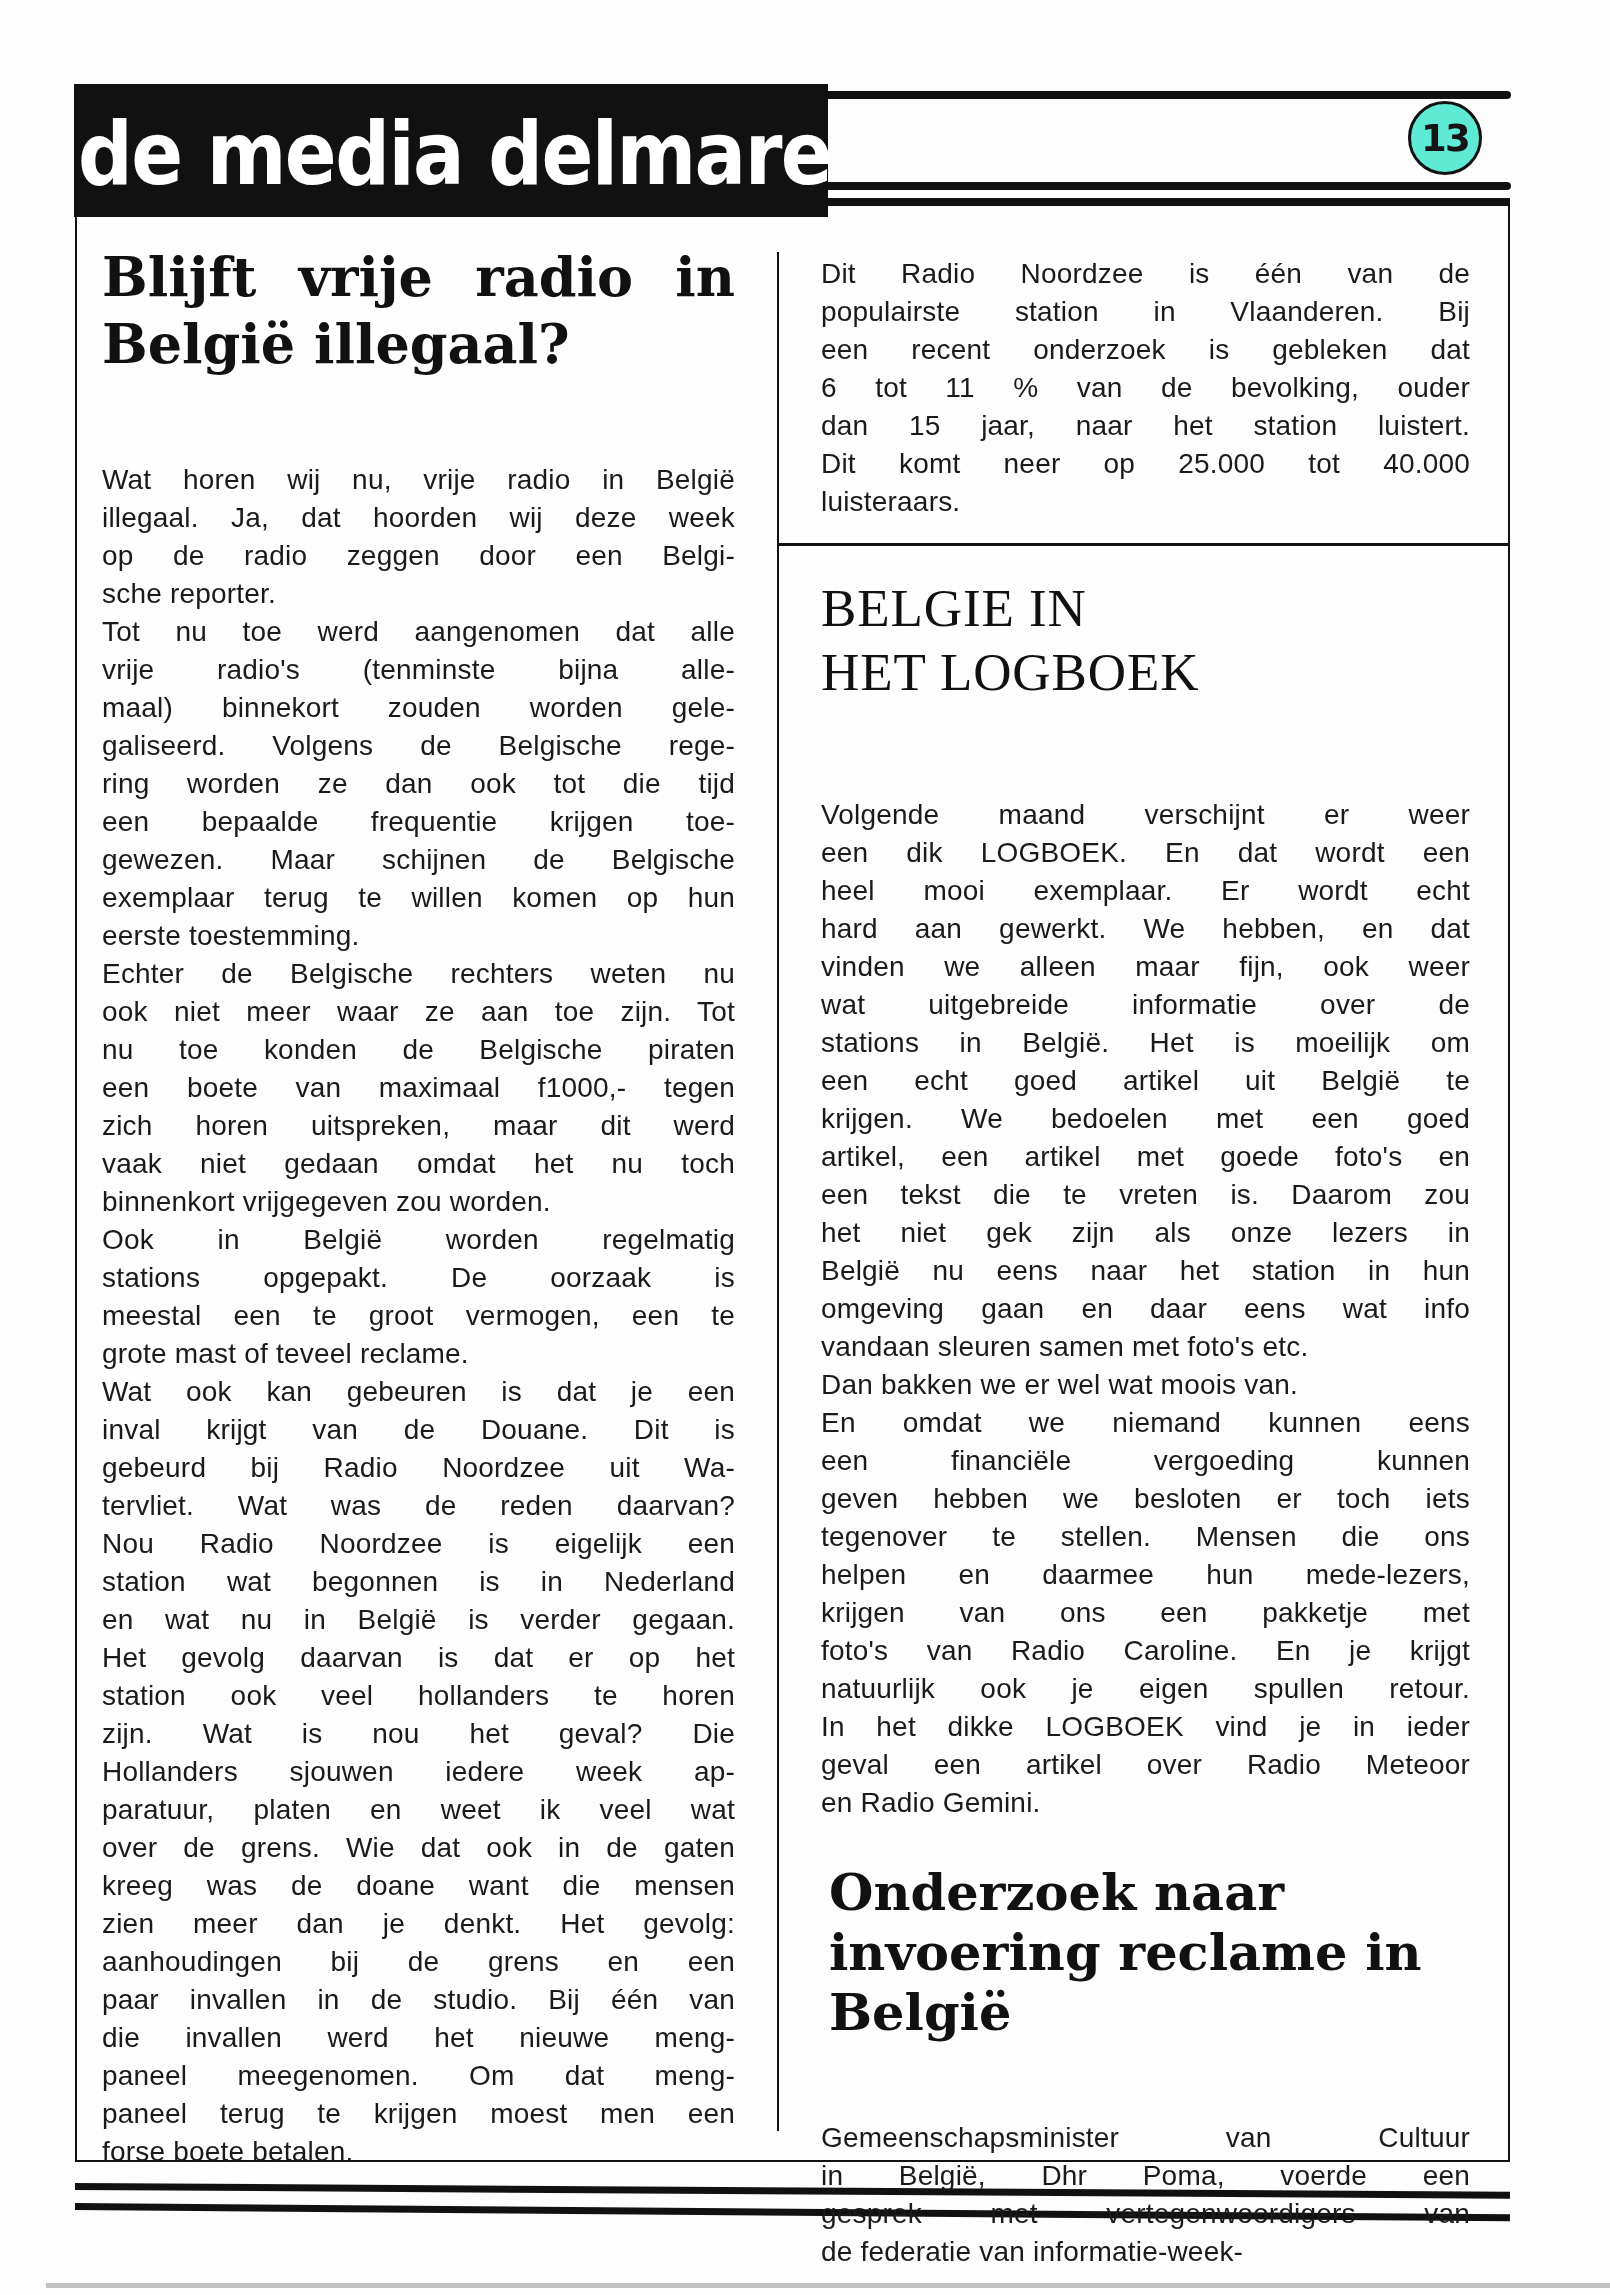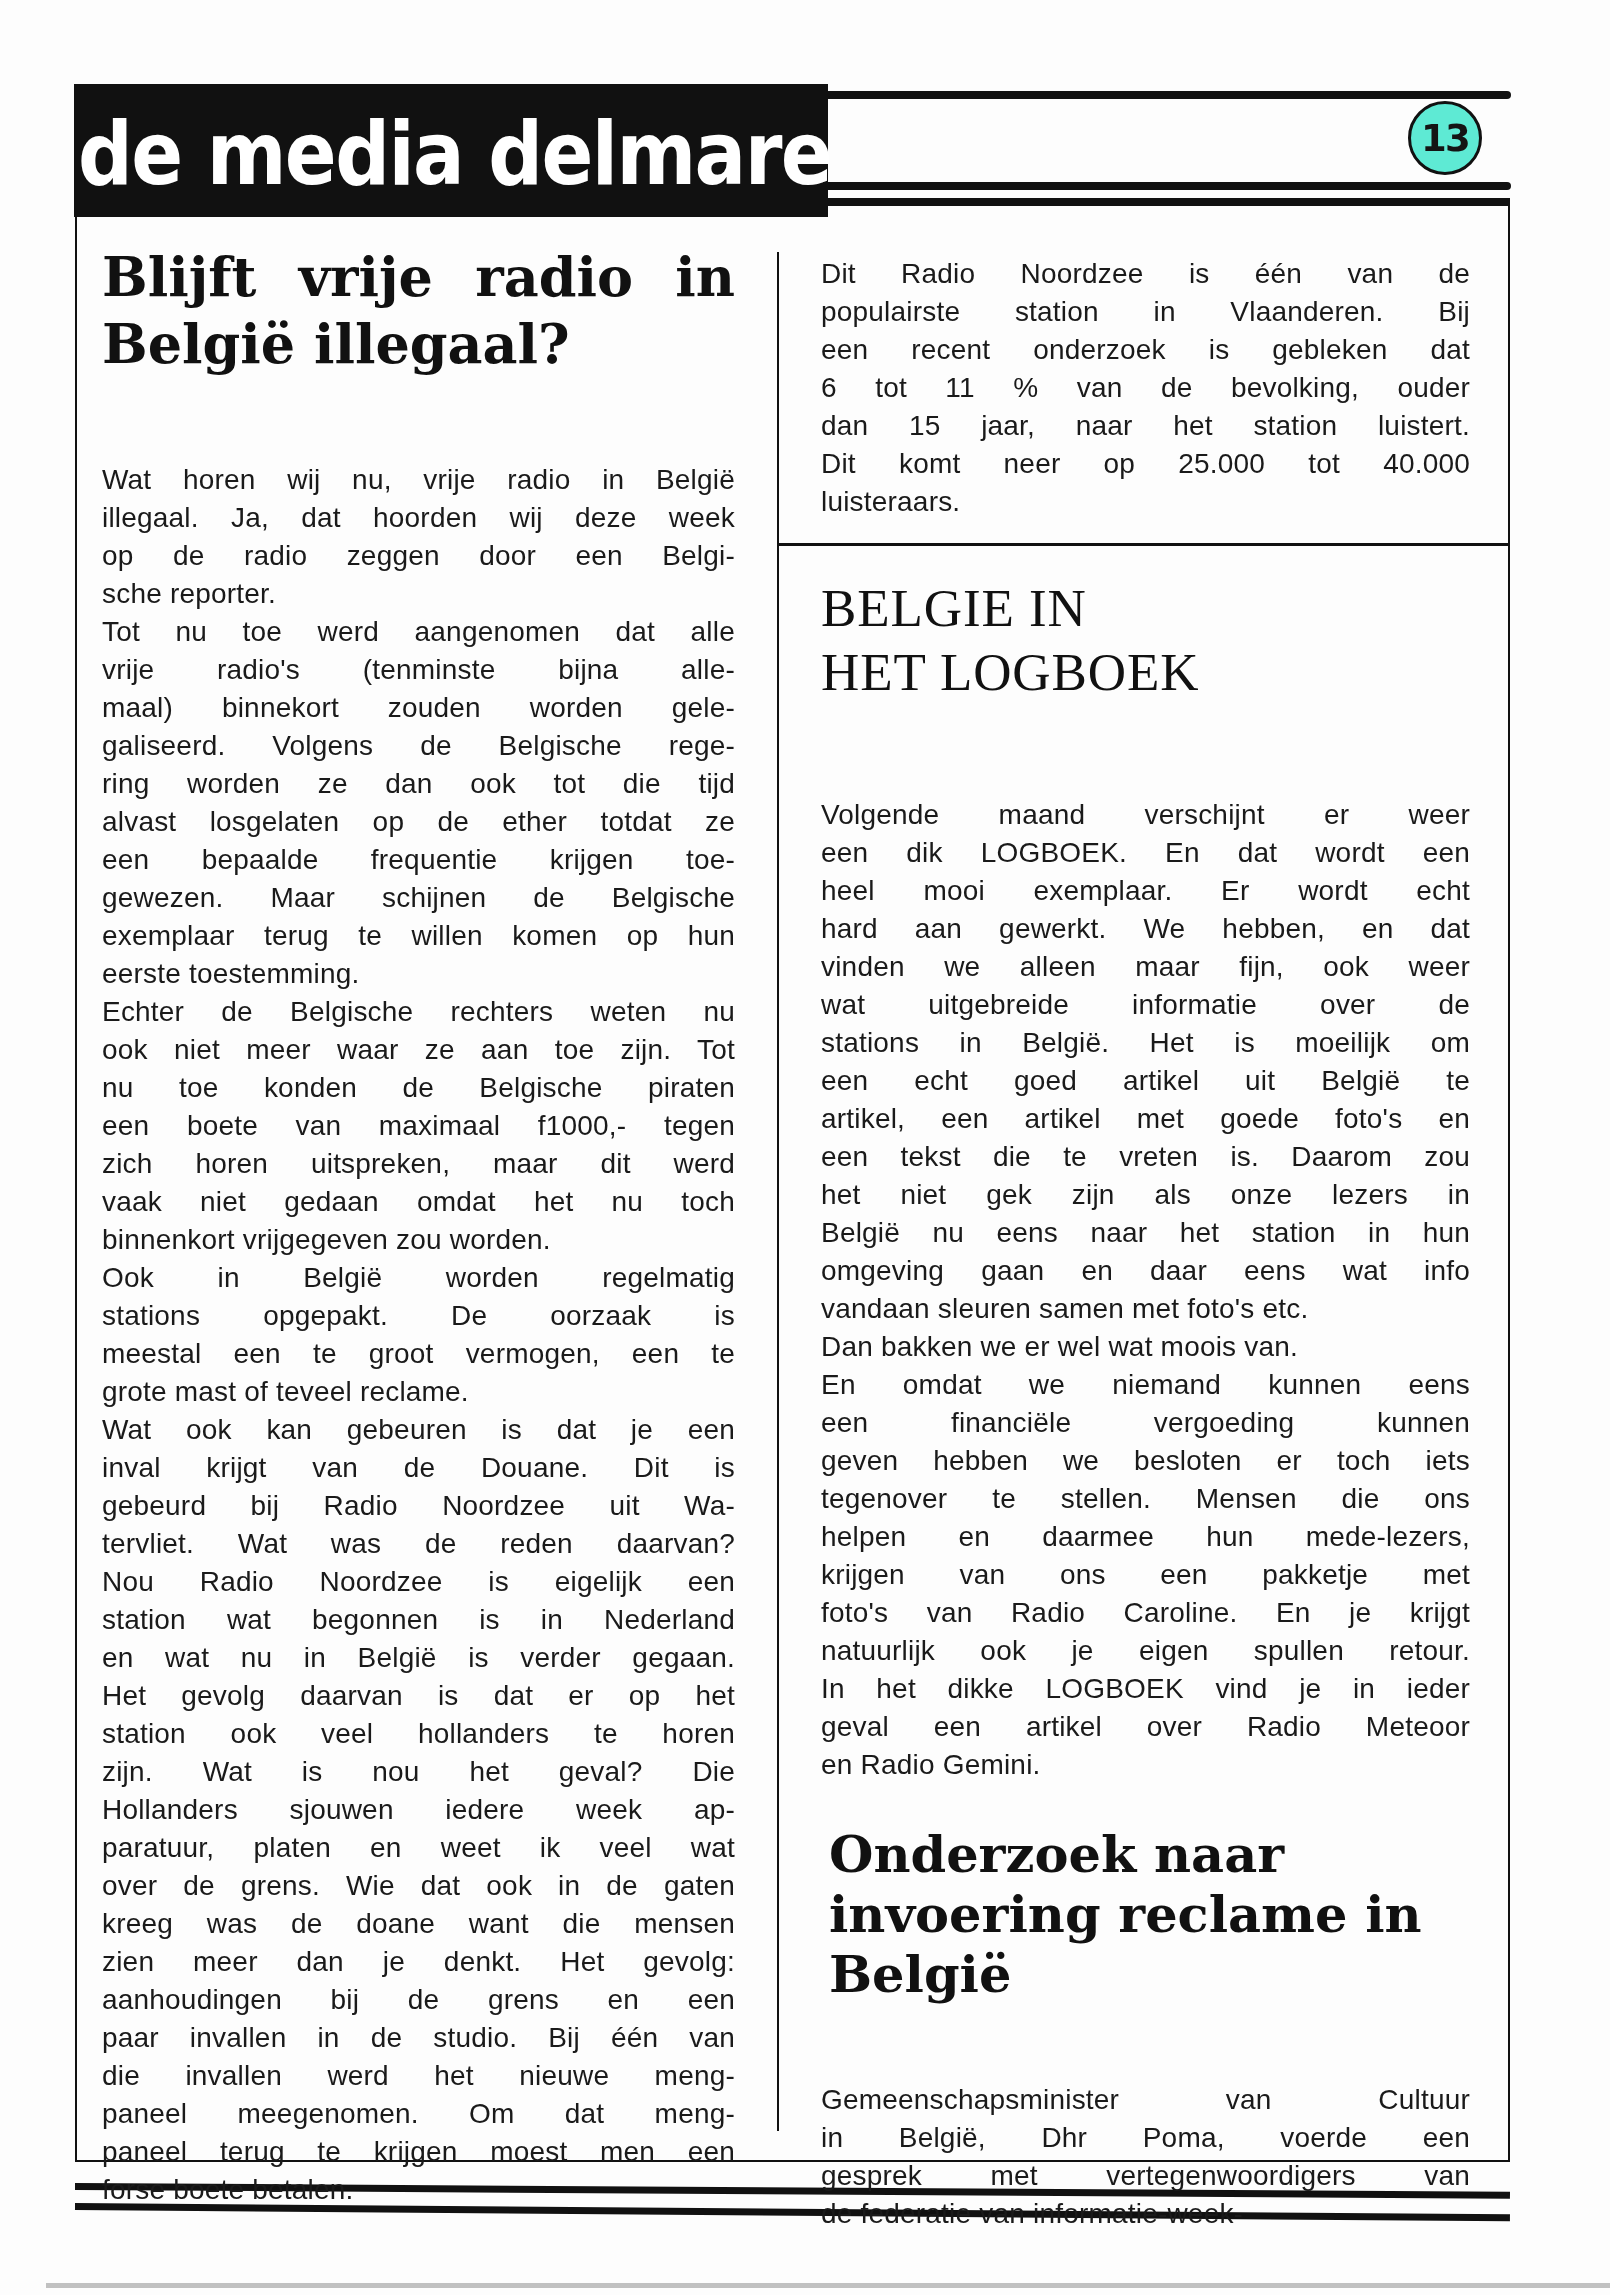--- a/index.html
+++ b/index.html
@@ -110,21 +110,20 @@
   <div class="body-text" id="left-body">
       <span class="line">Wat horen wij nu, vrije radio in België</span>
       <span class="line">illegaal. Ja, dat hoorden wij deze week</span>
       <span class="line">op de radio zeggen door een Belgi-</span>
       <span class="line last">sche reporter.</span>
       <span class="line">Tot nu toe werd aangenomen dat alle</span>
       <span class="line">vrije radio's (tenminste bijna alle-</span>
       <span class="line">maal) binnekort zouden worden gele-</span>
       <span class="line">galiseerd. Volgens de Belgische rege-</span>
       <span class="line">ring worden ze dan ook tot die tijd</span>
-      <span class="line">alvast losgelaten op de ether totdat ze</span>
       <span class="line">een bepaalde frequentie krijgen toe-</span>
       <span class="line">gewezen. Maar schijnen de Belgische</span>
       <span class="line">exemplaar terug te willen komen op hun</span>
       <span class="line last">eerste toestemming.</span>
       <span class="line">Echter de Belgische rechters weten nu</span>
       <span class="line">ook niet meer waar ze aan toe zijn. Tot</span>
       <span class="line">nu toe konden de Belgische piraten</span>
       <span class="line">een boete van maximaal f1000,- tegen</span>
       <span class="line">zich horen uitspreken, maar dit werd</span>
       <span class="line">vaak niet gedaan omdat het nu toch</span>
@@ -175,20 +174,21 @@
   <div class="gap-b"></div>
   <div class="body-text" id="logboek-body">
       <span class="line">Volgende maand verschijnt er weer</span>
       <span class="line">een dik LOGBOEK. En dat wordt een</span>
       <span class="line">heel mooi exemplaar. Er wordt echt</span>
       <span class="line">hard aan gewerkt. We hebben, en dat</span>
       <span class="line">vinden we alleen maar fijn, ook weer</span>
       <span class="line">wat uitgebreide informatie over de</span>
       <span class="line">stations in België. Het is moeilijk om</span>
       <span class="line">een echt goed artikel uit België te</span>
+      <span class="line">krijgen. We bedoelen met een goed</span>
       <span class="line">artikel, een artikel met goede foto's en</span>
       <span class="line">een tekst die te vreten is. Daarom zou</span>
       <span class="line">het niet gek zijn als onze lezers in</span>
       <span class="line">België nu eens naar het station in hun</span>
       <span class="line">omgeving gaan en daar eens wat info</span>
       <span class="line last">vandaan sleuren samen met foto's etc.</span>
       <span class="line last">Dan bakken we er wel wat moois van.</span>
       <span class="line">En omdat we niemand kunnen eens</span>
       <span class="line">een financiële vergoeding kunnen</span>
       <span class="line">geven hebben we besloten er toch iets</span>

